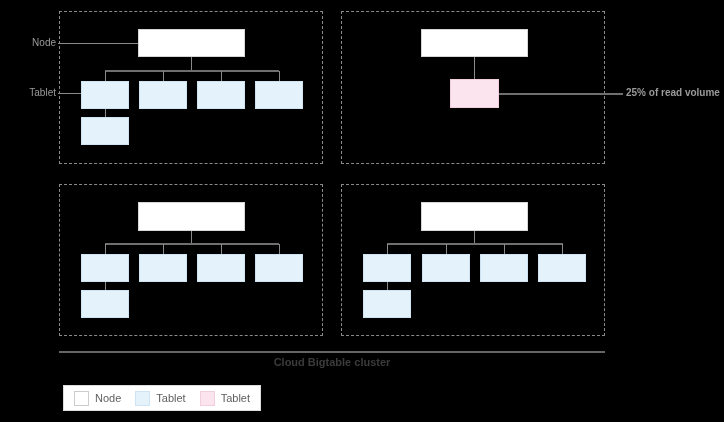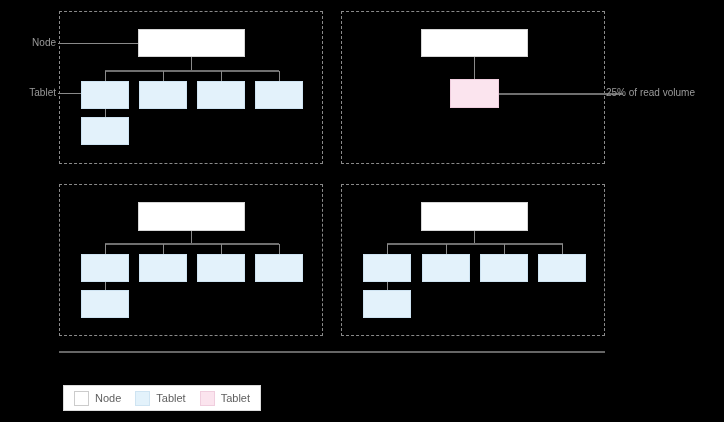--- a/index.html
+++ b/index.html
@@ -158,21 +158,21 @@
   <div class="panel" style="left:341px; top:11px; width:264px; height:153px;">
   </div>
 
   <div class="box box-node" style="left:421px; top:29px; width:107px; height:28px;"></div>
 
   <div class="line line-v" style="left:474px; top:57px; height:22px;"></div>
 
   <div class="box box-tablet-hot" style="left:450px; top:79px; width:49px; height:29px;"></div>
 
   <div class="line line-h line-thick" style="left:499px; top:93px; width:124px; height:2px;"></div>
-  <div class="callout-label right" style="left:606px; top:87px; width:96px;">25% of read volume</div>
+  <div class="callout-label right" style="left:626px; top:87px; width:96px;font-weight:bold;">25% of read volume</div>
 
   <div class="panel" style="left:59px; top:184px; width:264px; height:152px;">
   </div>
 
   <div class="box box-node" style="left:138px; top:202px; width:107px; height:29px;"></div>
 
   <div class="line line-v" style="left:191px; top:231px; height:13px;"></div>
   <div class="line line-h line-thick" style="left:105px; top:243px; width:174px; height:2px;"></div>
   <div class="line line-v" style="left:105px; top:244px; height:11px;"></div>
   <div class="line line-v" style="left:163px; top:244px; height:11px;"></div>
@@ -201,20 +201,21 @@
 
   <div class="box box-tablet" style="left:363px; top:254px; width:48px; height:28px;"></div>
   <div class="box box-tablet" style="left:422px; top:254px; width:48px; height:28px;"></div>
   <div class="box box-tablet" style="left:480px; top:254px; width:48px; height:28px;"></div>
   <div class="box box-tablet" style="left:538px; top:254px; width:48px; height:28px;"></div>
 
   <div class="line line-v" style="left:387px; top:282px; height:9px;"></div>
   <div class="box box-tablet" style="left:363px; top:290px; width:48px; height:28px;"></div>
 
   <div id="cluster-divider"></div>
+  <div id="cluster-caption">Cloud Bigtable cluster</div>
 
   <div id="legend">
     <div class="legend-item">
       <span class="legend-swatch node"></span>
       <span class="legend-text">Node</span>
     </div>
     <div class="legend-item">
       <span class="legend-swatch tablet"></span>
       <span class="legend-text">Tablet</span>
     </div>

